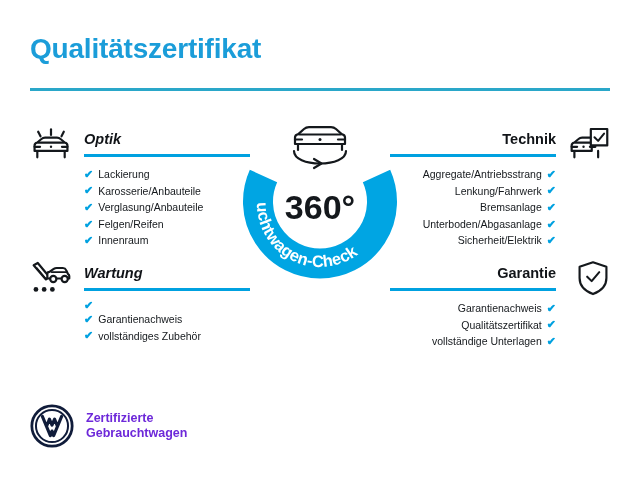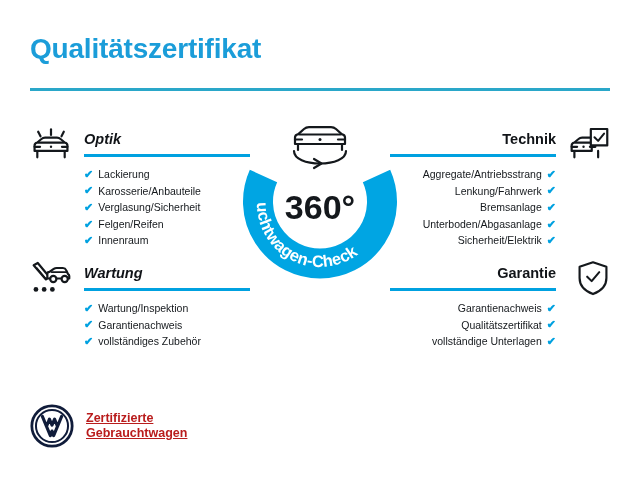--- a/index.html
+++ b/index.html
@@ -121,24 +121,23 @@
     position:absolute;
     left:30px; top:404px;
     display:flex;
     align-items:center;
   }
   .vw-logo{ width:44px; height:44px; flex:none;}
   .footer-text{
     margin-left:12px;
     font-size:12.5px;
     font-weight:bold;
-    color:#b91c1c;
+    color:#6d28d9;
     line-height:15.5px;
     white-space:nowrap;
-    text-decoration:underline;
   }
 </style>
 </head>
 <body>
 
 <div id="page">
 
   <div class="page-title">Qualitätszertifikat</div>
   <div class="title-rule"></div>
 
@@ -165,21 +164,21 @@
       <li>
           <span class="chk">✔</span>
           <span>Lackierung</span>
         </li>
       <li>
           <span class="chk">✔</span>
           <span>Karosserie/Anbauteile</span>
         </li>
       <li>
           <span class="chk">✔</span>
-          <span>Verglasung/Sicherheit</span>
+          <span>Verglasung/Anbauteile</span>
         </li>
       <li>
           <span class="chk">✔</span>
           <span>Felgen/Reifen</span>
         </li>
       <li>
           <span class="chk">✔</span>
           <span>Innenraum</span>
         </li>
     </ul>
@@ -241,21 +240,20 @@
           <circle cx="15.5" cy="31" r="2.6" fill="#14181c" stroke="none"></circle>
           <circle cx="24.5" cy="31" r="2.6" fill="#14181c" stroke="none"></circle>
         </svg>
       </div>
       <div class="sec-title">Wartung</div>
       <div class="sec-rule"></div>
     </div>
     <ul class="check-list">
       <li>
           <span class="chk">✔</span>
-          <span>Wartung/Inspektion</span>
         </li>
       <li>
           <span class="chk">✔</span>
           <span>Garantienachweis</span>
         </li>
       <li>
           <span class="chk">✔</span>
           <span>vollständiges Zubehör</span>
         </li>
     </ul>

